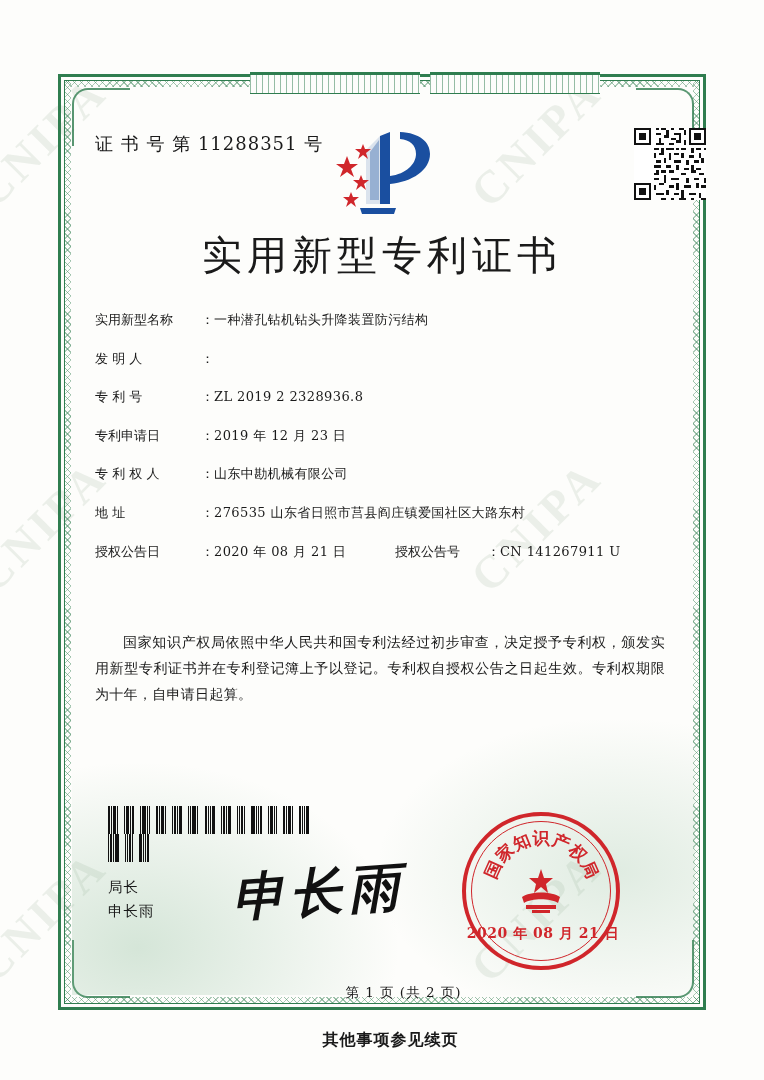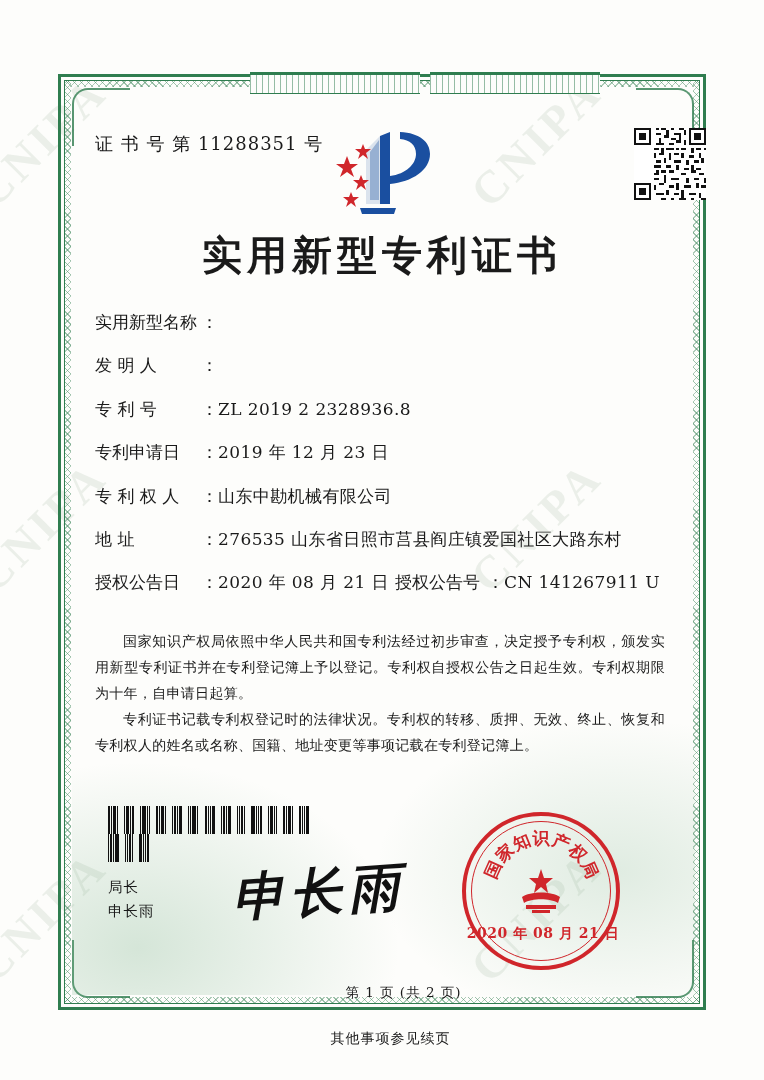--- a/index.html
+++ b/index.html
@@ -131,31 +131,31 @@
     position: absolute;
     right: 58px; top: 128px;
     width: 72px; height: 72px;
   }
 
   #title {
     position: absolute;
     left: 0; right: 0; top: 228px;
     text-align: center;
     font-size: 40px;
-    font-weight: bold;
+    font-weight: normal;
     letter-spacing: 5px;
     font-family: "DejaVu Serif", "Liberation Serif", serif;
   }
 
   
   #fields {
     position: absolute;
     left: 95px; top: 312px;
     width: 570px;
-    font-size: 17px;
+    font-size: 13px;
     line-height: 1.2;
   }
   .field-row {
     display: flex;
     align-items: baseline;
     margin-bottom: 23px;
   }
   .f-label {
     width: 106px;
     flex: 0 0 106px;
@@ -182,21 +182,21 @@
   
   #body-text {
     position: absolute;
     left: 95px; top: 630px;
     width: 570px;
     font-size: 14px;
     line-height: 1.85;
     letter-spacing: .3px;
     text-align: justify;
   }
-  #body-text p { margin: 0; text-indent: 2em; font-family: Liberation Mono, monospace; }
+  #body-text p { margin: 0; text-indent: 2em; }
 
   
   #barcode {
     position: absolute;
     left: 108px; top: 806px;
     width: 205px; height: 28px;
   }
   #barcode span {
     display: inline-block;
     width: 1px;
@@ -277,22 +277,22 @@
     left: 0; right: 0; top: 984px;
     text-align: center;
     font-size: 13.5px;
     letter-spacing: 1px;
     margin-left: 43px;
   }
   #tail-note {
     position: absolute;
     left: 17px; right: 0; top: 1030px;
     text-align: center;
-    font-size: 14px;
-    font-weight: normal;
+    font-size: 16px;
+    font-weight: bold;
     letter-spacing: 1px;
   }
 </style>
 </head>
 <body>
 
 <div id="page">
 
   <div class="wm wm1">CNIPA</div>
   <div class="wm wm2">CNIPA</div>
@@ -434,20 +434,21 @@
     </svg>
   </div>
 
   <div id="title">实用新型专利证书</div>
 
   <div id="fields">
 
     <div class="field-row">
       <div class="f-label">实用新型名称</div>
       <div class="f-colon">：</div>
+      <div class="f-value">一种潜孔钻机钻头升降装置防污结构</div>
     </div>
 
     <div class="field-row">
       <div class="f-label">发 明 人</div>
       <div class="f-colon">：</div>
     </div>
 
     <div class="field-row">
       <div class="f-label">专 利 号</div>
       <div class="f-colon">：</div>
@@ -482,21 +483,20 @@
         <div class="f-label-2">授权公告号</div>
         <div class="f-colon">：</div>
         <div class="f-value">CN 141267911 U</div>
       </div>
     </div>
 
   </div>
 
   <div id="body-text">
     <p>国家知识产权局依照中华人民共和国专利法经过初步审查，决定授予专利权，颁发实用新型专利证书并在专利登记簿上予以登记。专利权自授权公告之日起生效。专利权期限为十年，自申请日起算。</p>
-    <p>专利证书记载专利权登记时的法律状况。专利权的转移、质押、无效、终止、恢复和专利权人的姓名或名称、国籍、地址变更等事项记载在专利登记簿上。</p>
   </div>
 
   <div id="barcode">
     <span style="width:2px"></span><span></span><span style="width:3px"></span><span></span>
     <span style="width:1px"></span><span style="width:3px"></span><span></span><span style="width:2px"></span>
     <span></span><span style="width:4px"></span><span></span><span style="width:1px"></span>
     <span style="width:2px"></span><span></span><span style="width:3px"></span><span></span>
     <span style="width:1px"></span><span style="width:2px"></span><span></span><span style="width:3px"></span>
     <span></span><span style="width:1px"></span><span style="width:4px"></span><span></span>
     <span style="width:2px"></span><span></span><span style="width:1px"></span><span style="width:3px"></span>

